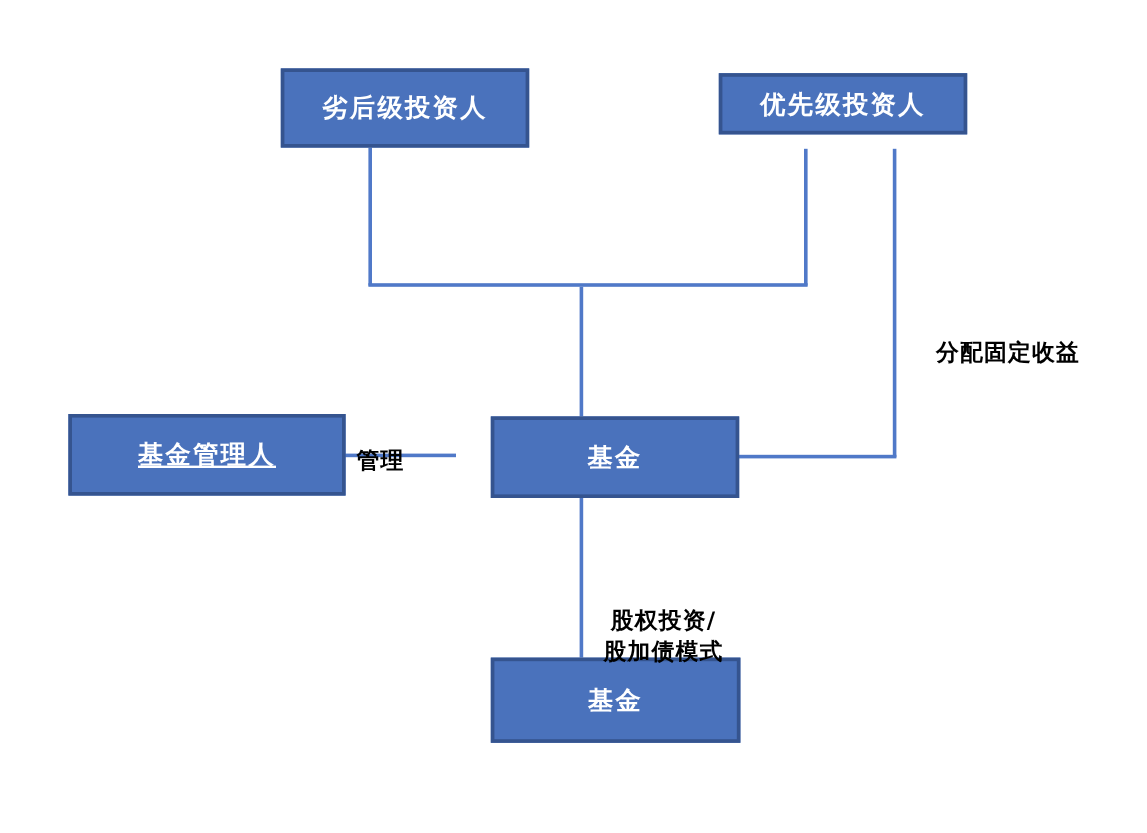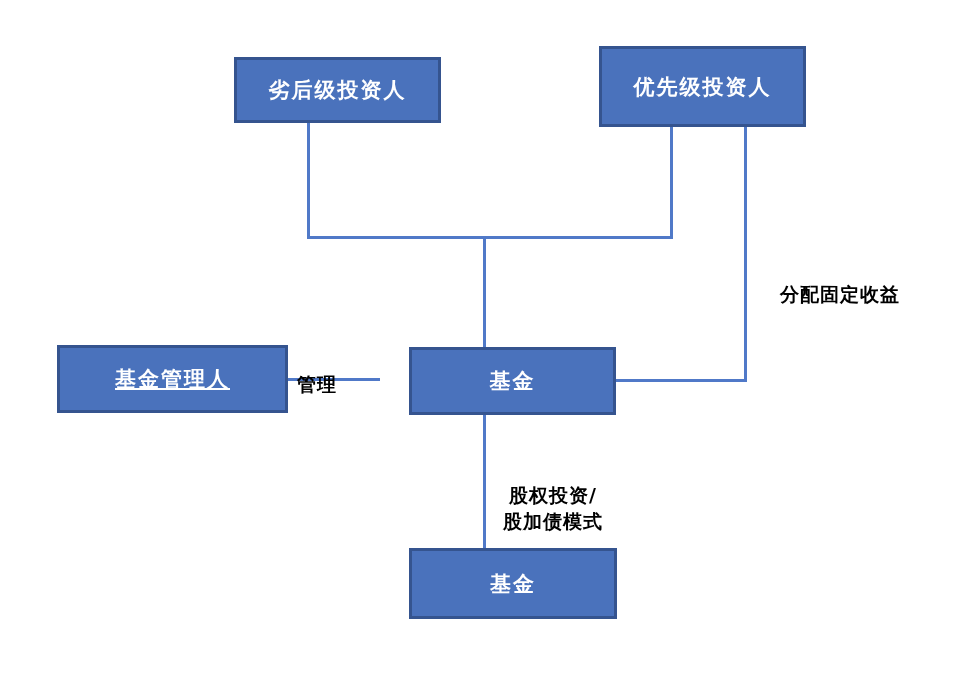--- a/index.html
+++ b/index.html
@@ -49,39 +49,39 @@
     font-size: 19px;
     text-align: center;
     line-height: 26px;
     letter-spacing: 1px;
     white-space: nowrap;
     margin-top: 32px;
   }
 
   
   .node-junior      { left: 205px; top: 57px;  width: 207px; height: 66px; }
-  .node-senior      { left: 570px; top: 46px;  width: 207px; height: 81px; }
+  .node-senior      { left: 570px; top: 61px;  width: 207px; height: 51px; }
   .node-manager     { left: 28px;  top: 345px; width: 231px; height: 68px; text-decoration: underline; }
   .node-fund-mid    { left: 380px; top: 347px; width: 207px; height: 68px; }
   .node-fund-bottom { left: 380px; top: 548px; width: 208px; height: 71px; }
 
   
   .v-junior       { left: 307px; top: 123px; width: 3px;  height: 115px; }
   .v-senior       { left: 670px; top: 124px; width: 3px;  height: 114px; }
   .h-bracket      { left: 307px; top: 236px; width: 366px; height: 3px; }
   .v-bracket-drop { left: 483px; top: 239px; width: 3px;  height: 108px; }
   .h-manager      { left: 233px; top: 378px; width: 147px; height: 3px; }
   .v-right        { left: 744px; top: 124px; width: 3px;  height: 257px; }
   .h-right        { left: 587px; top: 379px; width: 160px; height: 3px; }
   .v-mid-bottom   { left: 483px; top: 415px; width: 3px;  height: 133px; }
 
   
   .label-manage       { left: 279px; top: 339px; width: 76px; }
   .label-fixed-income { left: 762px; top: 249px; width: 156px; }
-  .label-equity       { left: 478px; top: 450px; width: 150px; }
+  .label-equity       { left: 478px; top: 472px; width: 150px; }
 </style>
 </head>
 <body>
 
 <div class="canvas">
 
   <div class="line v-junior"></div>
   <div class="line v-senior"></div>
   <div class="line h-bracket"></div>
   <div class="line v-bracket-drop"></div>

